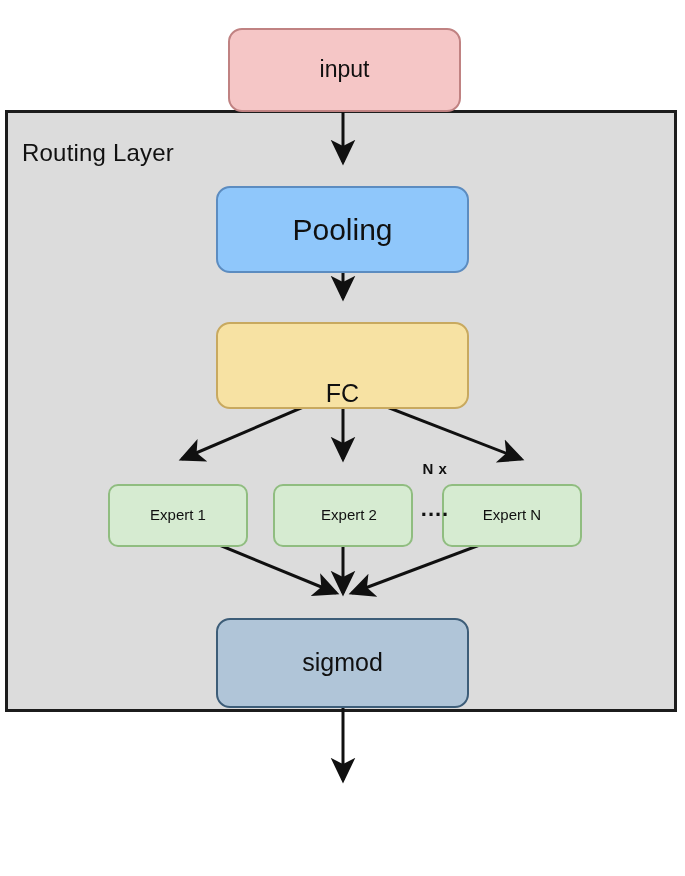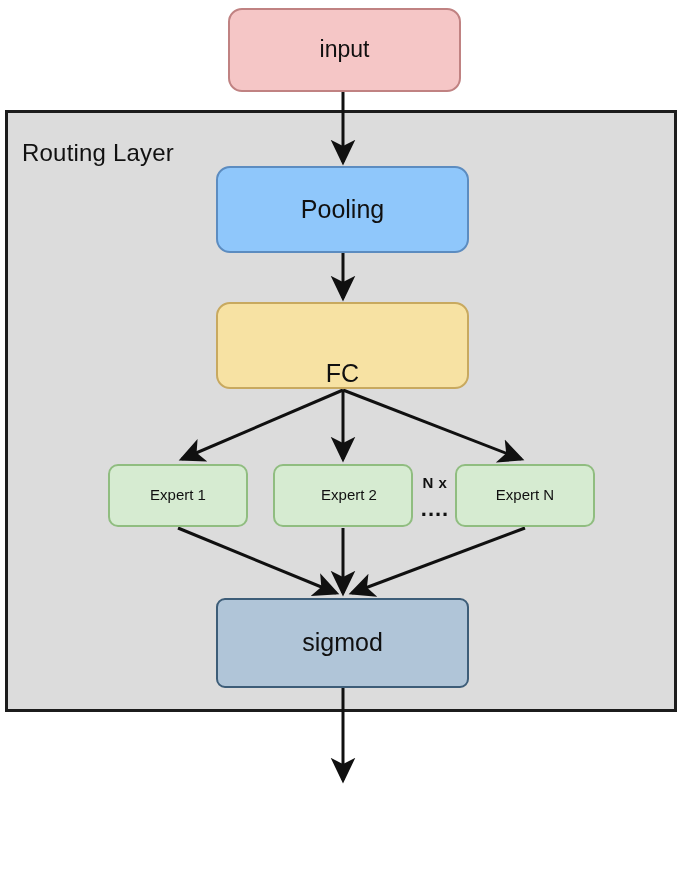--- a/index.html
+++ b/index.html
@@ -23,20 +23,21 @@
     z-index: 5;
   }
   .node {
     position: absolute;
     display: flex;
     align-items: center;
     justify-content: center;
     text-align: center;
     color: #101010;
     z-index: 10;
+    margin-top: 20px;
   }
   .node-label {
     display: block;
     line-height: 1.1;
     white-space: nowrap;
   }
 
   
   #routing-layer {
     position: absolute;
@@ -63,52 +64,52 @@
     border: 2px solid #c08282;
     border-radius: 14px;
     font-size: 23px;
   }
   #node-pooling {
     left: 216px; top: 166px;
     width: 253px; height: 87px;
     background: #8fc7fb;
     border: 2px solid #5c8cc0;
     border-radius: 14px;
-    font-size: 25px;
+    font-size: 30px;
   }
   #node-fc {
     left: 216px; top: 302px;
     width: 253px; height: 87px;
     background: #f7e2a3;
     border: 2px solid #c8a95f;
     border-radius: 14px;
     font-size: 25px;
     align-items: flex-end;
   }
   .node-expert {
     top: 464px;
     width: 140px; height: 63px;
     background: #d6ebd1;
     border: 2px solid #90bd80;
     border-radius: 10px;
     font-size: 15px;
   }
   #node-expert-1 { left: 108px; }
   #node-expert-2 { left: 273px; padding-left: 12px; }
-  #node-expert-n { left: 455px; }
+  #node-expert-n { left: 442px; }
 
   #ellipsis-group {
     position: absolute;
     left: 412px; top: 458px;
     width: 46px; height: 62px;
     z-index: 11;
     display: flex;
     flex-direction: column;
     align-items: center;
-    justify-content: flex-end;
+    justify-content: space-between;
   }
   #ellipsis-count {
     font-size: 15px;
     font-weight: bold;
     color: #101010;
     letter-spacing: .5px;
     margin-top: 2px;
   }
   #ellipsis-dots {
     font-size: 22px;
@@ -117,21 +118,21 @@
     letter-spacing: 1px;
     line-height: 1;
     margin-top: 7px;
   }
 
   #node-sigmod {
     left: 216px; top: 598px;
     width: 253px; height: 90px;
     background: #b0c5d8;
     border: 2px solid #3d5d78;
-    border-radius: 9px;
+    border-radius: 14px;
     font-size: 25px;
   }
   #node-condconv {
     left: 180px; top: 784px;
     width: 325px; height: 88px;
     background: #ddc500;
     border: 2px solid #a89100;
     border-radius: 14px;
     font-size: 25px;
     font-weight: bold;

